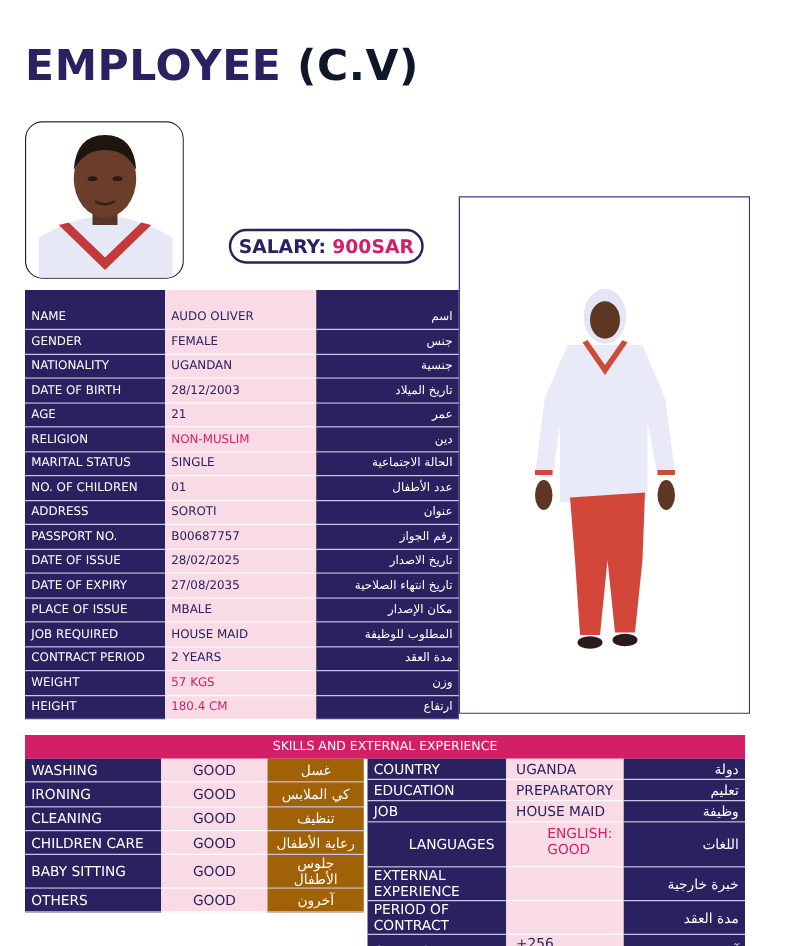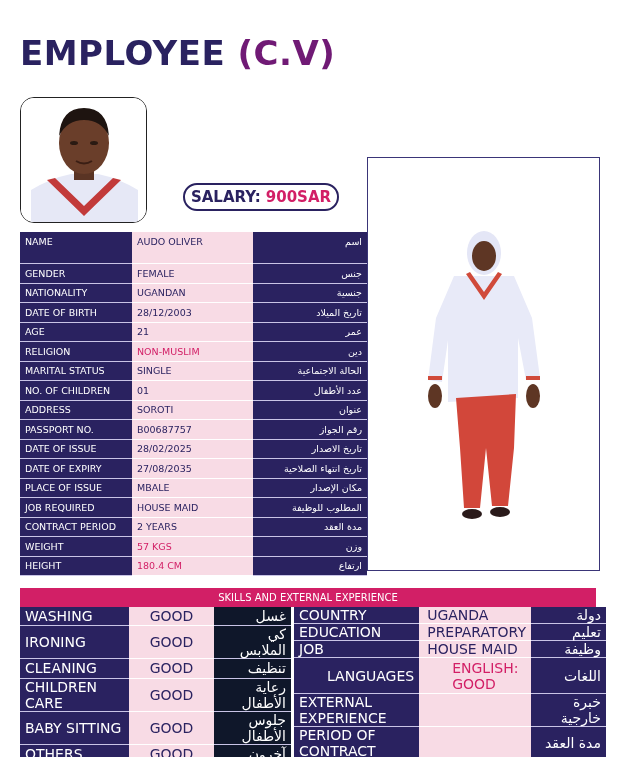--- a/index.html
+++ b/index.html
@@ -4,21 +4,21 @@
 <style>
   * { box-sizing: border-box; margin: 0; padding: 0; }
   html, body { width: 630px; height: 757px; background: #ffffff; overflow: hidden; }
   body { position: relative; font-family: "DejaVu Sans", sans-serif; color: #ffffff; }
 
   .title {
     position: absolute; left: 20px; top: 36px;
     font-family: "DejaVu Sans", sans-serif; font-weight: bold; font-size: 34px; letter-spacing: 0.5px;
     color: #2a2260; line-height: 1;
   }
-  .title .accent { color: #701a75; }
+  .title .accent { color: #0f172a; }
 
   .portrait {
     position: absolute; left: 20px; top: 97px; width: 127px; height: 126px;
     border: 1.5px solid #222; border-radius: 14px; background: #fff; overflow: hidden;
   }
   .salary {
     position: absolute; left: 183px; top: 183px; width: 156px; height: 28px;
     border: 2px solid #2a2260; border-radius: 15px;
     font-weight: bold; font-size: 15px; color: #2a2260;
     display: flex; align-items: center; justify-content: center; gap: 5px;
@@ -29,34 +29,34 @@
     position: absolute; left: 367px; top: 157px; width: 233px; height: 414px;
     border: 1.5px solid #3a3578; background: #fff; overflow: hidden;
   }
 
   table { border-collapse: separate; border-spacing: 0; }
   .info { position: absolute; left: 20px; top: 232px; width: 347px; }
   .info td { font-size: 9.5px; height: 19.5px; padding: 0 5px; border-bottom: 1.5px solid #c9c4e6; vertical-align: middle; }
   .info td.lbl { background: #2a2260; width: 112px; color: #fff; }
   .info td.val { background: #f8dbe5; width: 121px; color: #2a2260; border-bottom-color: #fff; }
   .info td.ar  { background: #2a2260; width: 114px; text-align: right; color: #fff; direction: rtl; }
-  .info tr.tall td { height: 32px; vertical-align: top; padding-top: 4px; }
+  .info tr.tall td { height: 32px; vertical-align: top; padding-top: 16px; }
   .pink { color: #d21f66 !important; }
 
   .skills-head {
     position: absolute; left: 20px; top: 588px; width: 576px; height: 19px;
     background: #d21f66; color: #fff; font-weight: normal; font-size: 10px;
     display: flex; align-items: center; justify-content: center;
   }
   .skills { position: absolute; left: 20px; top: 607px; width: 271px; }
   .ext { position: absolute; left: 294px; top: 607px; width: 302px; }
-  .skills td, .ext td { font-size: 14px; padding: 0 5px; height: 19.3px; border-bottom: 1.5px solid #c9c4e6; vertical-align: middle; }
+  .skills td, .ext td { font-size: 11px; padding: 0 5px; height: 19.3px; border-bottom: 1.5px solid #c9c4e6; vertical-align: middle; }
   .skills td.lbl { background: #2a2260; width: 102px; }
   .skills td.val { background: #f8dbe5; width: 80px; text-align: center; color: #2a2260; border-bottom-color: #fff; }
-  .skills td.ar  { background: #0f172a; width: 72px; text-align: right; direction: rtl; }
+  .skills td.ar  { background: #a16207; width: 72px; text-align: center; direction: rtl; }
   .ext td.lbl { background: #2a2260; width: 97px; }
   .ext td.val { background: #f8dbe5; width: 90px; color: #2a2260; border-bottom-color: #fff; padding-left: 8px; }
   .ext td.ar  { background: #2a2260; width: 93px; text-align: right; direction: rtl; }
   .ext tr.h16 td { height: 17px; }
   .ext tr.tall td { height: 36px; padding-left: 33px; }
   .ext tr.tall td.val { vertical-align: top; padding-top: 2px; }
 </style>
 </head>
 <body>
 

